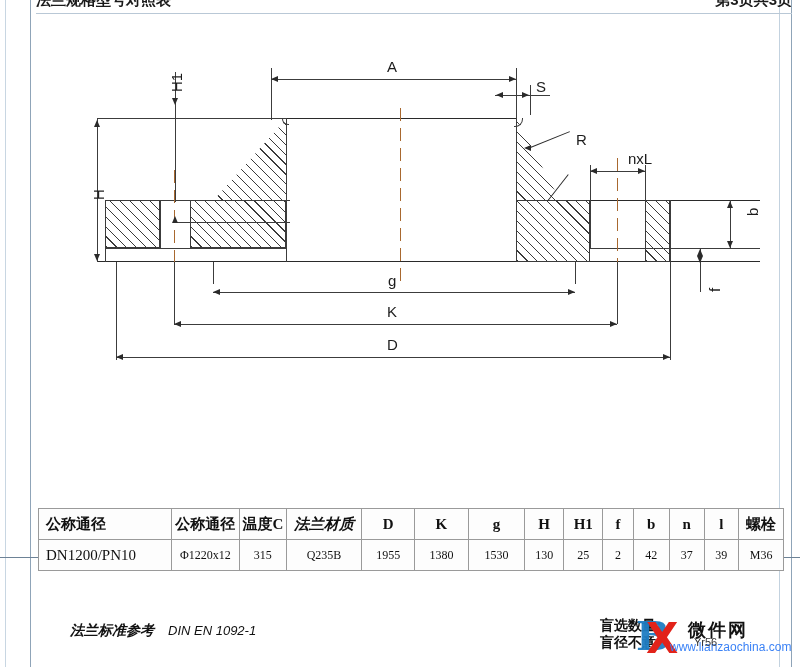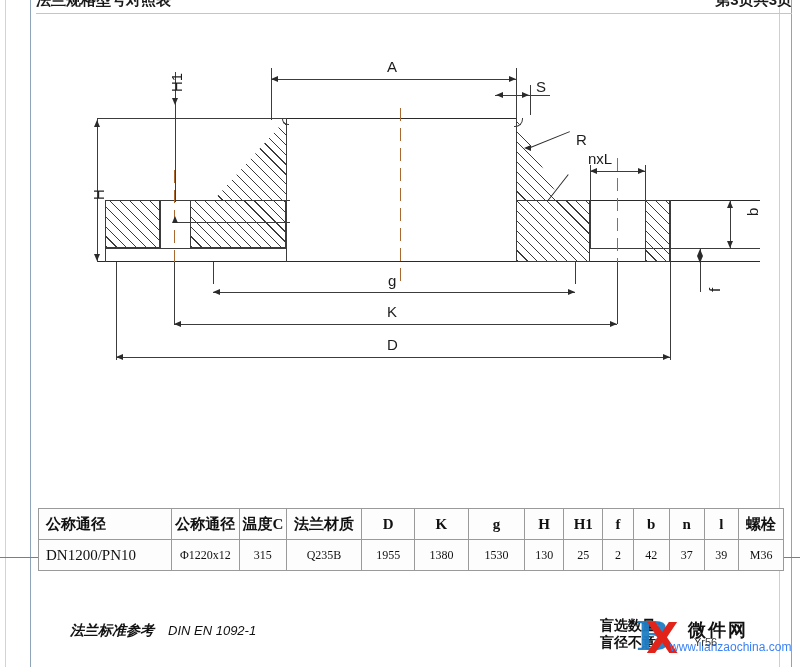--- a/index.html
+++ b/index.html
@@ -168,21 +168,21 @@
   <div class="ln" style="left:548px;top:200px;width:33px;height:1px;background:#2a2a2a;
        transform:rotate(-52deg);transform-origin:left center;"></div>
   <div class="ah l" style="left:524px;top:145px;"></div>
   <div class="lbl" style="left:576px;top:131px;">R</div>
 
   <div class="ln v" style="left:590px;top:165px;height:38px;"></div>
   <div class="ln v" style="left:645px;top:165px;height:38px;"></div>
   <div class="ln h" style="left:590px;top:171px;width:55px;"></div>
   <div class="ah l" style="left:590px;top:168px;"></div>
   <div class="ah r" style="left:638px;top:168px;"></div>
-  <div class="lbl" style="left:588px;top:150px;">nxL</div>
+  <div class="lbl" style="left:628px;top:150px;">nxL</div>
 
   <div class="ln v" style="left:730px;top:200px;height:48px;"></div>
   <div class="ah u" style="left:727px;top:201px;"></div>
   <div class="ah d" style="left:727px;top:241px;"></div>
   <div class="lbl rot" style="left:744px;top:216px;">b</div>
 
   <div class="ln v" style="left:700px;top:248px;height:44px;"></div>
   <div class="ln h" style="left:700px;top:248px;width:60px;"></div>
   <div class="ah u" style="left:697px;top:249px;"></div>
   <div class="ah d" style="left:697px;top:256px;"></div>
@@ -208,21 +208,21 @@
   <div class="ah l" style="left:116px;top:354px;"></div>
   <div class="ah r" style="left:663px;top:354px;"></div>
   <div class="lbl" style="left:387px;top:336px;">D</div>
 
   <table id="spec-table">
     <tbody>
       <tr class="hdr">
         <td class="lft" style="width:132px;">公称通径</td>
         <td style="width:70px;">公称通径</td>
         <td style="width:52px;">温度C</td>
-        <td style="width:82px;">法兰材质</td>
+        <td style="width:82px;font-style:italic;">法兰材质</td>
         <td style="width:58px;">D</td>
         <td style="width:58px;">K</td>
         <td style="width:62px;">g</td>
         <td style="width:42px;">H</td>
         <td style="width:42px;">H1</td>
         <td style="width:34px;">f</td>
         <td style="width:40px;">b</td>
         <td style="width:38px;">n</td>
         <td style="width:38px;">l</td>
         <td style="width:48px;">螺栓</td>

